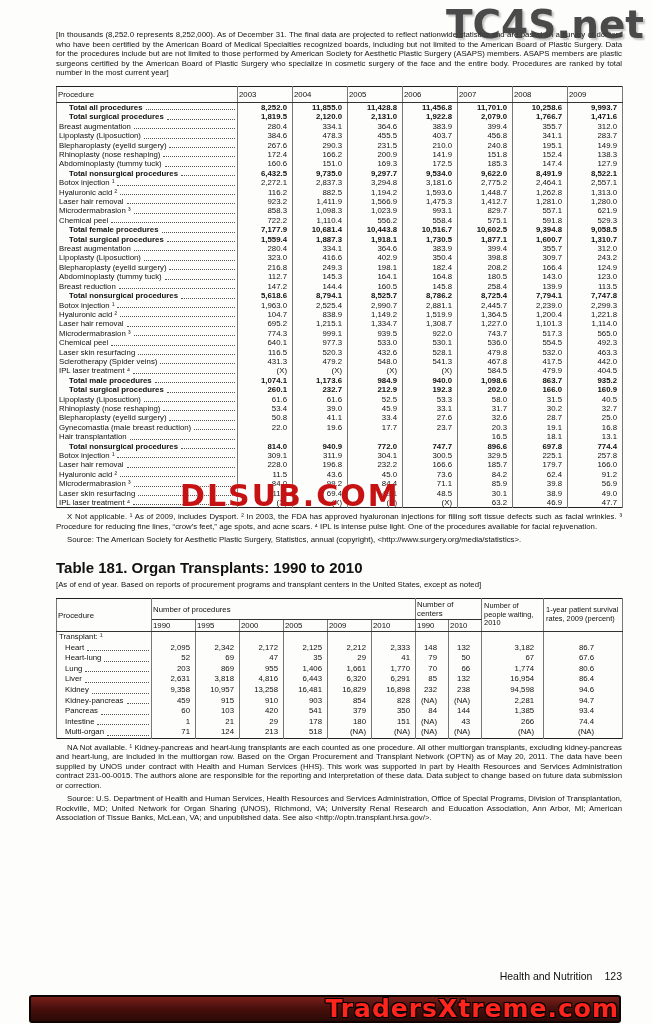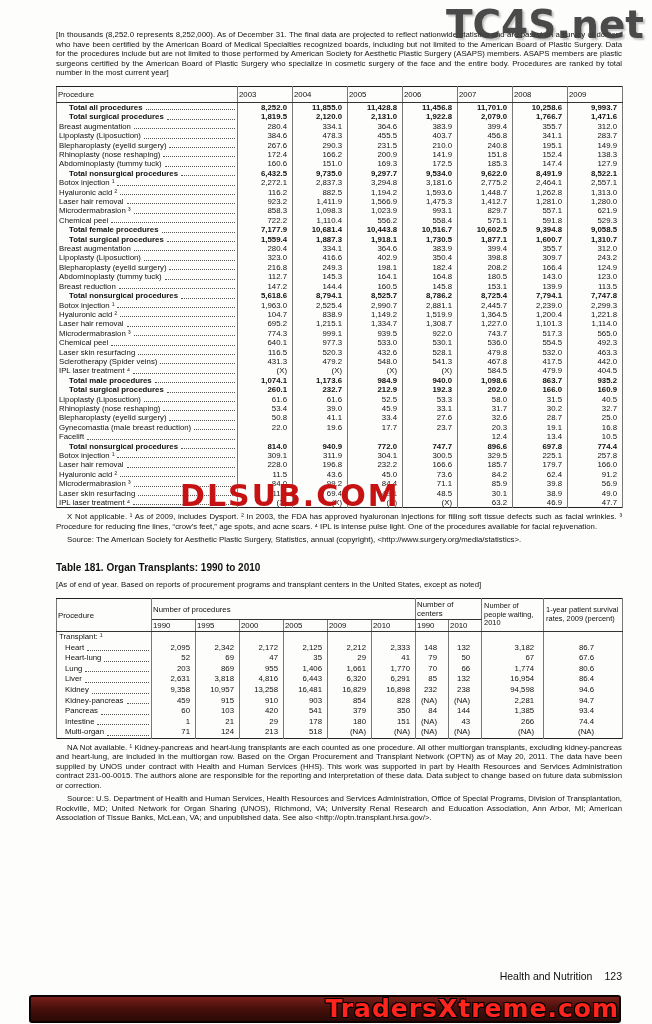--- a/index.html
+++ b/index.html
@@ -2,21 +2,21 @@
 <html><head>
 <meta charset="utf-8">
 <style>
   html,body{margin:0;padding:0;}
   body{width:652px;height:1024px;background:#e9e9e7;}
   .page{position:relative;width:652px;height:1024px;background:#fdfdfc;overflow:hidden;
         padding:30px 30px 0 56px;box-sizing:border-box;
         font-family:"Liberation Sans",sans-serif;color:#111;}
   
   .title{font-size:11.5px;font-weight:bold;line-height:13.5px;max-width:505px;margin:0 0 7px 0;}
-  .title2{font-size:10px;font-weight:bold;line-height:13.5px;margin:16px 0 6px 0;}
+  .title2{font-size:15px;font-weight:bold;line-height:13.5px;margin:16px 0 6px 0;}
   .headnote{font-size:7.8px;line-height:9.6px;margin:0 0 8px 0;text-align:justify;}
   .footnote{font-size:7.8px;line-height:9.5px;margin:4px 0 0 0;text-indent:11px;text-align:justify;}
   
   table.tbl{border-collapse:collapse;table-layout:fixed;width:566px;
             border-top:1px solid #222;border-bottom:1px solid #222;font-size:7.8px;}
   .tbl th{font-weight:normal;font-size:7.8px;text-align:left;vertical-align:middle;
           border:1px solid #777;border-top:1px solid #222;border-bottom:1px solid #333;
           padding:1px 1px;line-height:9px;}
   .tbl td{border-left:1px solid #777;border-right:1px solid #777;border-top:none;border-bottom:none;
           padding:0;height:9.4px;line-height:9.4px;white-space:nowrap;overflow:hidden;}
@@ -373,21 +373,21 @@
           <td class="lab">
             <div class="lw">
               <span class="lbl">Breast reduction</span>
               <span class="dots"></span>
             </div>
           </td>
           <td class="num">147.2</td>
           <td class="num">144.4</td>
           <td class="num">160.5</td>
           <td class="num">145.8</td>
-          <td class="num">153.1</td>
+          <td class="num">258.4</td>
           <td class="num">139.9</td>
           <td class="num">113.5</td>
         </tr>
         <tr>
           <td class="lab tot">
             <div class="lw">
               <span class="lbl">Total nonsurgical procedures</span>
               <span class="dots"></span>
             </div>
           </td>
@@ -605,31 +605,31 @@
           <td class="num">19.6</td>
           <td class="num">17.7</td>
           <td class="num">23.7</td>
           <td class="num">20.3</td>
           <td class="num">19.1</td>
           <td class="num">16.8</td>
         </tr>
         <tr>
           <td class="lab">
             <div class="lw">
-              <span class="lbl">Facelift</span>
-              <span class="dots"></span>
-            </div>
-          </td>
-          <td class="num"></td>
-          <td class="num"></td>
-          <td class="num"></td>
-          <td class="num"></td>
-          <td class="num">12.4</td>
-          <td class="num">13.4</td>
-          <td class="num">10.5</td>
+              <span class="lbl">Hair transplantation</span>
+              <span class="dots"></span>
+            </div>
+          </td>
+          <td class="num"></td>
+          <td class="num"></td>
+          <td class="num"></td>
+          <td class="num"></td>
+          <td class="num">16.5</td>
+          <td class="num">18.1</td>
+          <td class="num">13.1</td>
         </tr>
         <tr>
           <td class="lab tot">
             <div class="lw">
               <span class="lbl">Total nonsurgical procedures</span>
               <span class="dots"></span>
             </div>
           </td>
           <td class="num tot">814.0</td>
           <td class="num tot">940.9</td>

